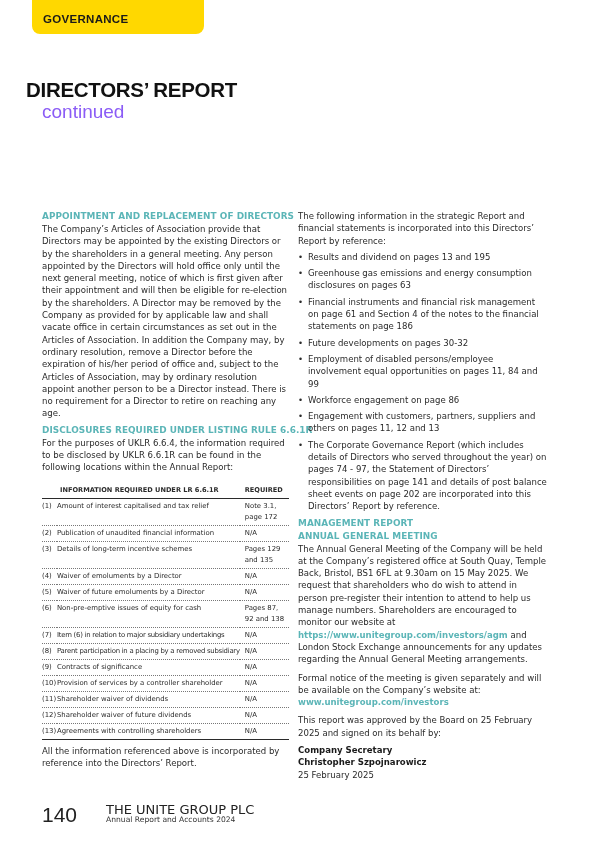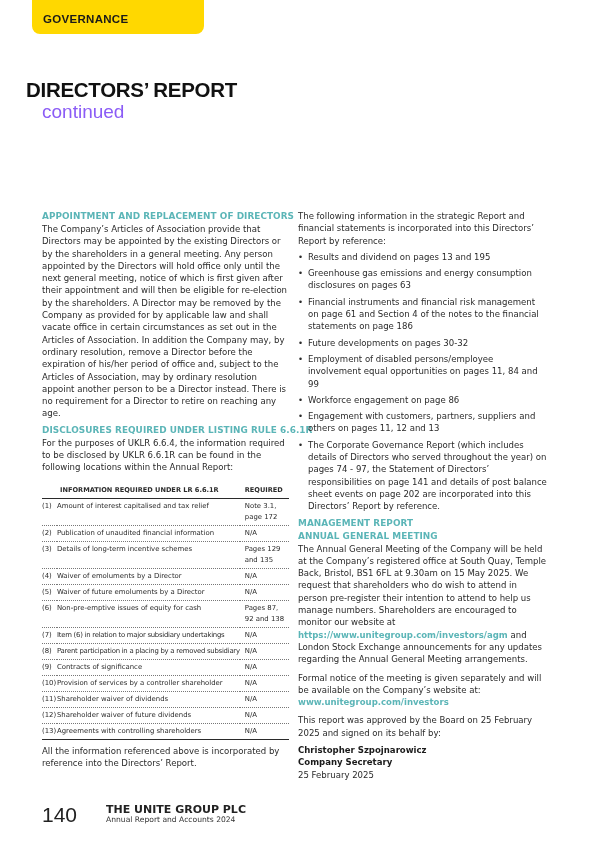--- a/index.html
+++ b/index.html
@@ -40,21 +40,21 @@
     ul.bullets li { position: relative; padding-left: 10px; margin-bottom: 4px; }
     ul.bullets li::before { content: "•"; position: absolute; left: 0; top: 0; }
 
     .link { color: #5bb5b7; font-weight: bold; }
     .bold { font-weight: bold; color: #1a1a1a; }
 
     .after-table { margin-top: 5px; }
 
     .footer { position: absolute; left: 42px; top: 803px; display: flex; align-items: center; }
     .footer .pnum { font-family: "Liberation Sans", sans-serif; font-size: 21px; color: #222; width: 64px; }
-    .footer .company { font-size: 11px; font-weight: bold; color: #222; line-height: 10px; }
+    .footer .company { font-size: 13px; font-weight: normal; color: #222; line-height: 10px; }
     .footer .report { font-size: 7.6px; color: #333; line-height: 10px; }
   </style>
 </head>
 <body>
 
 <div class="tab">
   <span>GOVERNANCE</span>
 </div>
 
 <h1 class="title">DIRECTORS’ REPORT</h1>
@@ -158,22 +158,22 @@
       <li>Engagement with customers, partners, suppliers and others on pages 11, 12 and 13</li>
       <li>The Corporate Governance Report (which includes details of Directors who served throughout the year) on pages 74 - 97, the Statement of Directors’ responsibilities on page 141 and details of post balance sheet events on page 202 are incorporated into this Directors’ Report by reference.</li>
     </ul>
 
   <h2 class="sec">MANAGEMENT REPORT</h2>
 
   <h2 class="sec">ANNUAL GENERAL MEETING</h2>
   <p><span>The Annual General Meeting of the Company will be held at the Company’s registered office at South Quay, Temple Back, Bristol, BS1 6FL at 9.30am on 15 May 2025. We request that shareholders who do wish to attend in person pre-register their intention to attend to help us manage numbers. Shareholders are encouraged to monitor our website at </span><a class="link">https://www.unitegroup.com/investors/agm</a><span> and London Stock Exchange announcements for any updates regarding the Annual General Meeting arrangements.</span></p>
   <p style="margin-top:6px;margin-bottom:6px"><span>Formal notice of the meeting is given separately and will be available on the Company’s website at:</span><br><a class="link">www.unitegroup.com/investors</a></p>
   <p style="margin-bottom:5px">This report was approved by the Board on 25 February 2025 and signed on its behalf by:</p>
+  <div class="bold">Company Secretary</div>
   <div class="bold">Christopher Szpojnarowicz</div>
-  <div class="bold">Company Secretary</div>
   <div>25 February 2025</div>
 </div>
 
 <div class="footer">
   <div class="pnum">140</div>
   <div>
     <div class="company">THE UNITE GROUP PLC</div>
     <div class="report">Annual Report and Accounts 2024</div>
   </div>
 </div>

